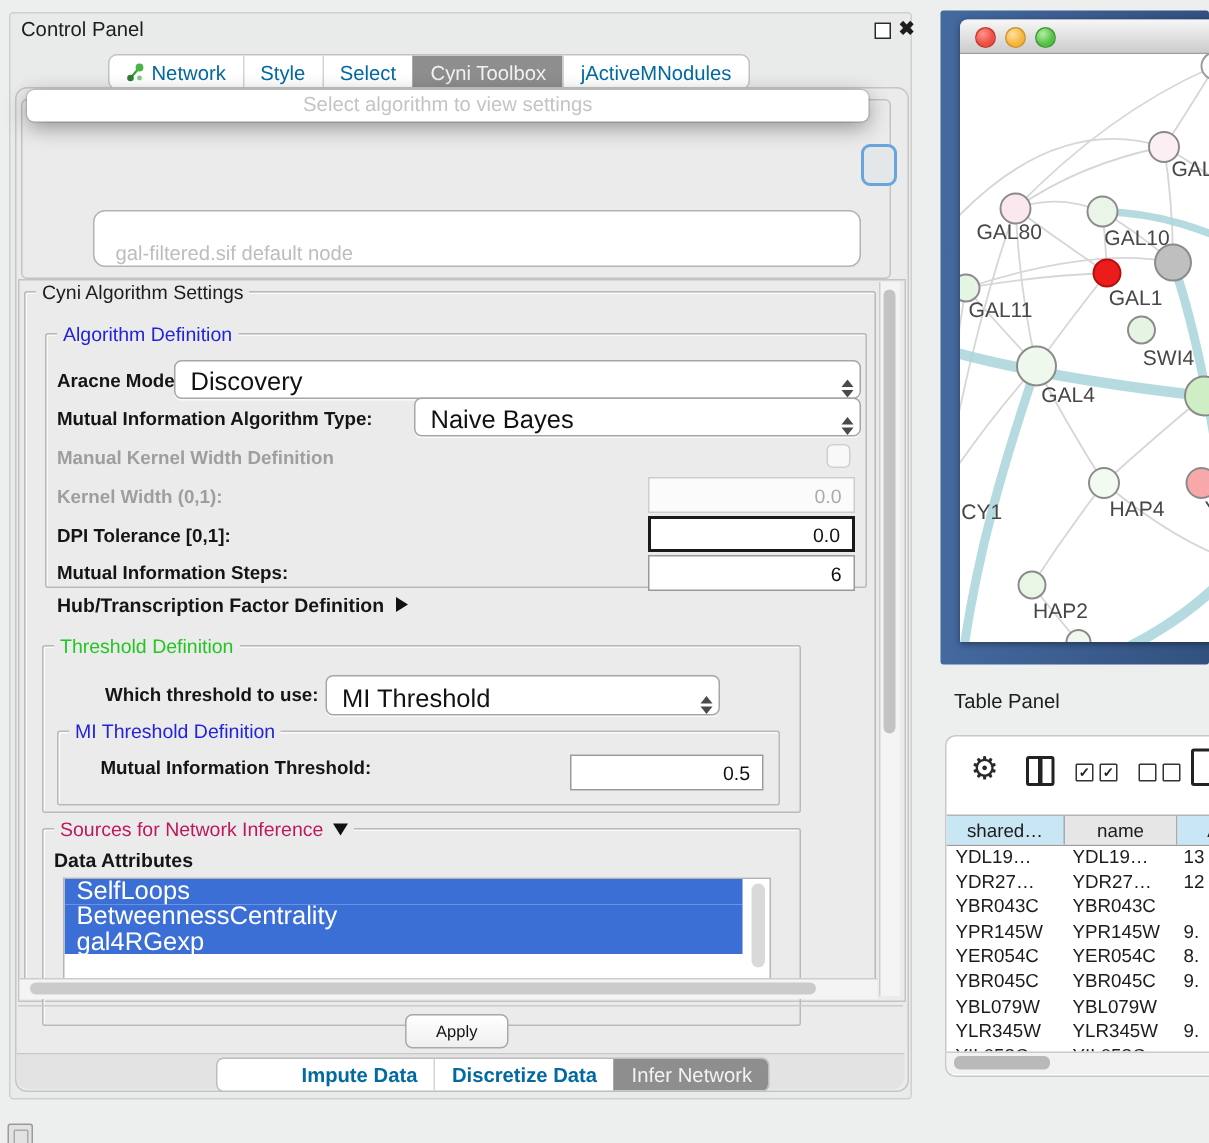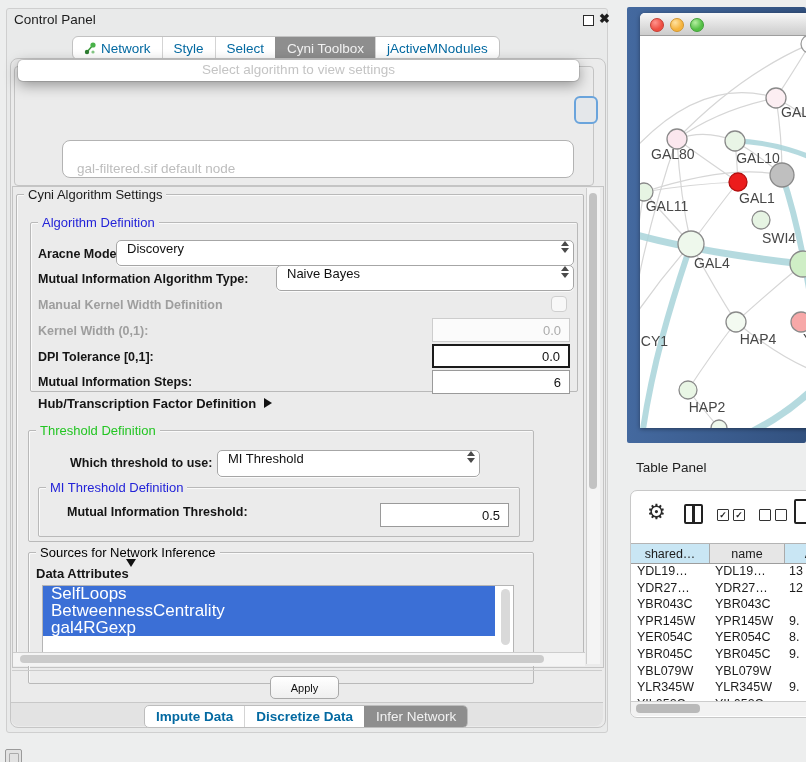--- a/index.html
+++ b/index.html
@@ -48,28 +48,28 @@
   .grouptitle{position:absolute;background:#ebebeb;padding:0 4px;font-size:13px;line-height:13px;white-space:nowrap;}
   .g-cyni{left:16px;top:194px;width:566px;height:470px;}
   .t-cyni{left:24px;top:188px;}
   .g-algdef{left:30px;top:222px;width:546px;height:168px;}
   .t-algdef{left:38px;top:216px;color:var(--title-blue,#2323d8);}
   .g-thresh{left:28px;top:430px;width:504px;height:110px;}
   .t-thresh{left:36px;top:424px;color:var(--title-green,#23c523);}
   .g-mithresh{left:38px;top:487px;width:480px;height:48px;}
   .t-mithresh{left:46px;top:481px;color:var(--title-blue,#2323d8);}
   .g-sources{left:28px;top:552px;width:504px;height:130px;}
-  .t-sources{left:36px;top:546px;color:#000000;display:flex;align-items:center;flex-direction:column;}
+  .t-sources{left:36px;top:546px;color:#be185d;display:flex;align-items:center;}
 
   .flabel{position:absolute;font-size:12.5px;font-weight:bold;color:#151515;white-space:nowrap;}
   .flabel.dim{color:#9e9e9e;}
 
   
   .combo{position:absolute;background:#fff;border:1px solid #a6a6a6;border-radius:5px;
-         font-size:13px;color:#111;display:flex;align-items:flex-start;box-shadow:0 1px 0 rgba(255,255,255,.8);}
+         font-size:17px;color:#111;display:flex;align-items:flex-end;box-shadow:0 1px 0 rgba(255,255,255,.8);}
   .combo .val{padding-left:10px;flex:1;white-space:nowrap;overflow:hidden;}
   .stepper{width:16px;display:flex;flex-direction:column;align-items:center;justify-content:center;gap:2px;}
   .stepper i{display:block;width:0;height:0;border-left:4px solid transparent;border-right:4px solid transparent;}
   .stepper .up{border-bottom:5px solid #4a4a4a;}
   .stepper .dn{border-top:5px solid #4a4a4a;}
 
   
   .tfield{position:absolute;background:#fff;border:1px solid #9a9a9a;font-size:13px;color:#111;
           text-align:right;padding-right:8px;display:flex;align-items:center;justify-content:flex-end;}
   .tfield.dim{border-color:#cdcdcd;background:#fbfbfb;color:#ababab;}
@@ -93,21 +93,21 @@
   .hscroll{left:13px;top:652px;width:572px;height:13px;background:#f4f4f4;border-top:1px solid #cdcdcd;}
   .hscroll .thumb{position:absolute;left:7px;top:2px;width:524px;height:8px;background:#cbcbcb;border-radius:5px;}
 
   .divline{left:12px;top:670px;width:590px;height:1px;background:#cccccc;}
   .apply-btn{left:270px;top:676px;width:67px;height:21px;border:1px solid #a9a9a9;border-radius:5px;
              background:linear-gradient(#ffffff,#efefef);font-size:11px;color:#111;
              display:flex;align-items:center;justify-content:center;}
   .bottom-strip{left:11px;top:702px;width:592px;height:23px;background:#e3e3e3;border-top:1px solid #c8c8c8;
                 border-radius:0 0 8px 8px;}
   .bottom-tabs{left:144px;top:705px;height:21px;display:flex;background:#fff;border:1px solid #bdbdbd;
-               border-radius:5px;overflow:hidden;}
+               border-radius:5px;overflow:hidden;padding-left:45px;}
   .bottom-tabs .tab-seg{font-size:13.5px;font-weight:bold;}
   .bottom-tabs .tab-seg.selected{font-weight:normal;}
 
   
   .net-frame{left:627px;top:7px;width:179px;height:436px;
              background:linear-gradient(90deg,var(--frame-blue,#44699f),#32517f);border-radius:2px;}
   .mac-window{left:640px;top:13px;width:200px;height:415px;background:#fff;border-radius:5px 5px 0 0;
               box-shadow:0 1px 4px rgba(0,0,0,.4);overflow:hidden;}
   .titlebar{position:absolute;left:0;top:0;right:0;height:22px;
             background:linear-gradient(#f7f7f7,#cccccc);border-bottom:1px solid #9e9e9e;}

